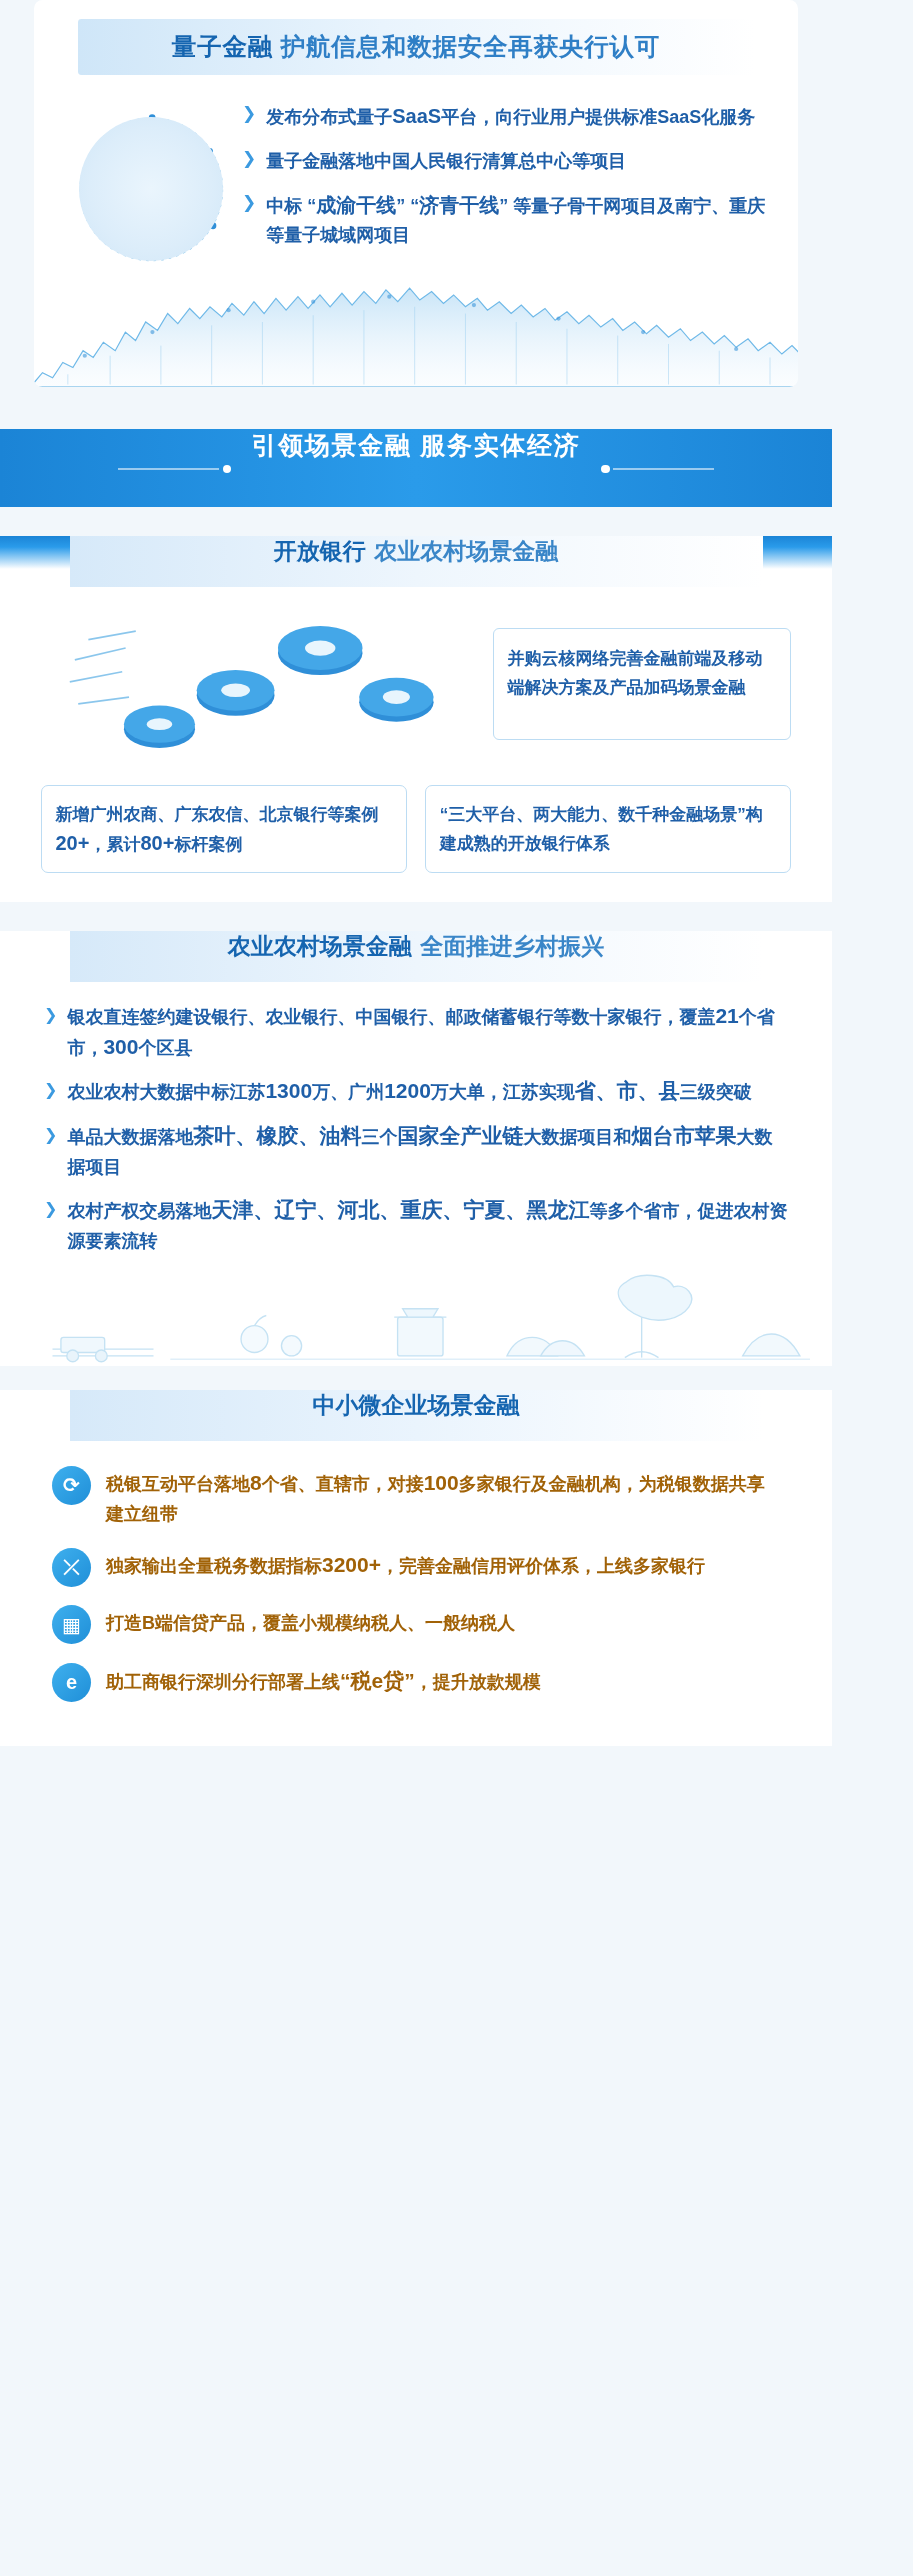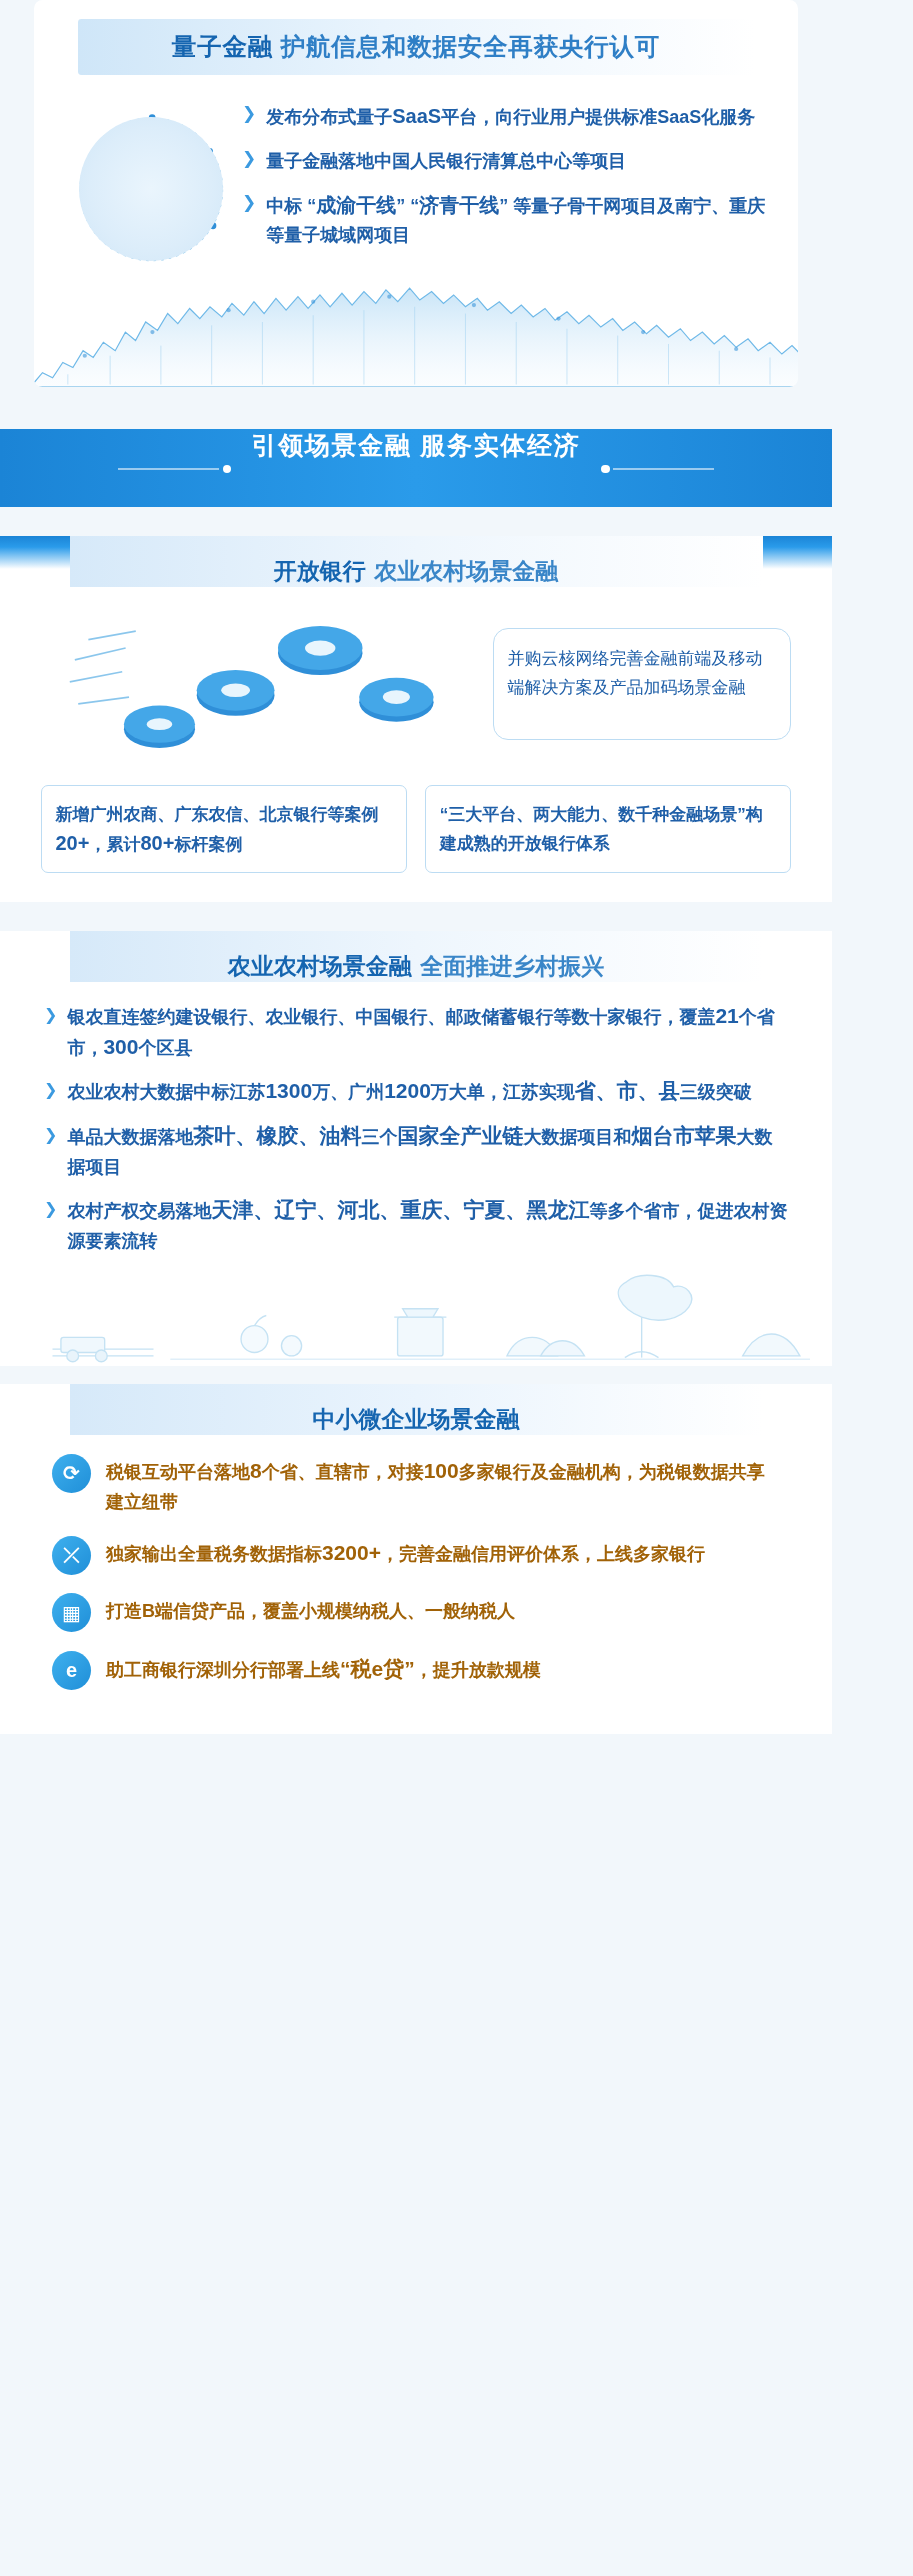--- a/index.html
+++ b/index.html
@@ -87,32 +87,32 @@
   .banner .deco.left .dot{ right:-12px; }
   .banner .deco.right .dot{ left:-12px; }
 
   
   .sec2{
     background:linear-gradient(180deg,#1b84d6 0%, #2a9bea 3%, #ffffff 9%, #ffffff 100%);
     padding-bottom:6.8px;
   }
   .sub-ribbon{
     width:693px; margin:29px auto 0 auto; height:51px;
-    display:flex;align-items:flex-end;justify-content:center;
+    display:flex;align-items:flex-start;justify-content:center;
     background:linear-gradient(90deg,#d6e9f9 0%, #eef6fd 50%, #ffffff 100%);
   }
   .sub-ribbon .t1{ font-size:23px;font-weight:bold;color:#1565b0; }
   .sub-ribbon .t2{ font-size:23px;font-weight:bold;color:#3a86c8; margin-left:8.5px;}
 
   .ob-body{ display:flex; padding:22px 41px 0 41px; }
   .ob-ill{ width:440px; height:161px; position:relative; }
   .ob-note{
     flex:1; margin-left:12px; margin-top:18.6px;
-    border:0.8px solid #bcdcf3; border-radius:15px; padding:15px 13.5px;
-    font-size:17px; line-height:29px; color:#1f5fa8; font-weight:normal; background:#fff;
+    border:0.8px solid #bcdcf3; border-radius:6px; padding:15px 13.5px;
+    font-size:17px; line-height:29px; color:#1f5fa8; font-weight:bold; background:#fff;
     height:112px;
   }
   .ob-row2{ display:flex; padding:15px 41px 22px 41px; gap:18.6px; }
   .ob-card{
     flex:1; border:0.8px solid #bcdcf3; border-radius:7px; padding:13.5px 13.5px;
     font-size:17px; line-height:29px; color:#1f5fa8; font-weight:bold; background:#fff;
   }
   .ob-card .big{ font-size:20px; }
 
   
@@ -120,22 +120,22 @@
   .agri-body{ padding:18.6px 44px 0 44px; position:relative; z-index:2;}
   .agri-item{ display:flex; margin-bottom:13.5px; }
   .agri-item .arrow{ color:#3b9ae0; font-size:16px; line-height:27px; margin-right:10px; }
   .agri-item .t{ font-size:18px; line-height:30px; color:#1f5fa8; font-weight:bold; }
   .agri-item .t .big{ font-size:21px; }
   .agri-scene{ position:relative; height:101px; margin-top:-5px; }
 
   
   .sec4{ background:#fff; padding-bottom:25px; }
   .sme-ribbon{
-    width:693px; margin:0 auto; height:51px;
-    display:flex;align-items:flex-end;justify-content:center;
+    width:693px; margin:6px auto; height:51px;
+    display:flex;align-items:flex-start;justify-content:center;
     background:linear-gradient(90deg,#d6e9f9 0%, #eaf4fd 50%, #ffffff 100%);
   }
   .sme-ribbon .t1{ font-size:23px;font-weight:bold;color:#1565b0; }
   .sme-list{ padding:18.6px 52px 0 52px; }
   .sme-item{ display:flex; align-items:flex-start; margin-bottom:18.6px; }
   .sme-icon{
     width:39px;height:39px;border-radius:50%;
     background:linear-gradient(135deg,#3fb0ee 0%, #1f8fd8 100%);
     color:#fff; display:flex;align-items:center;justify-content:center;
     font-size:20px; font-weight:bold; flex:0 0 auto; margin-right:15px;

